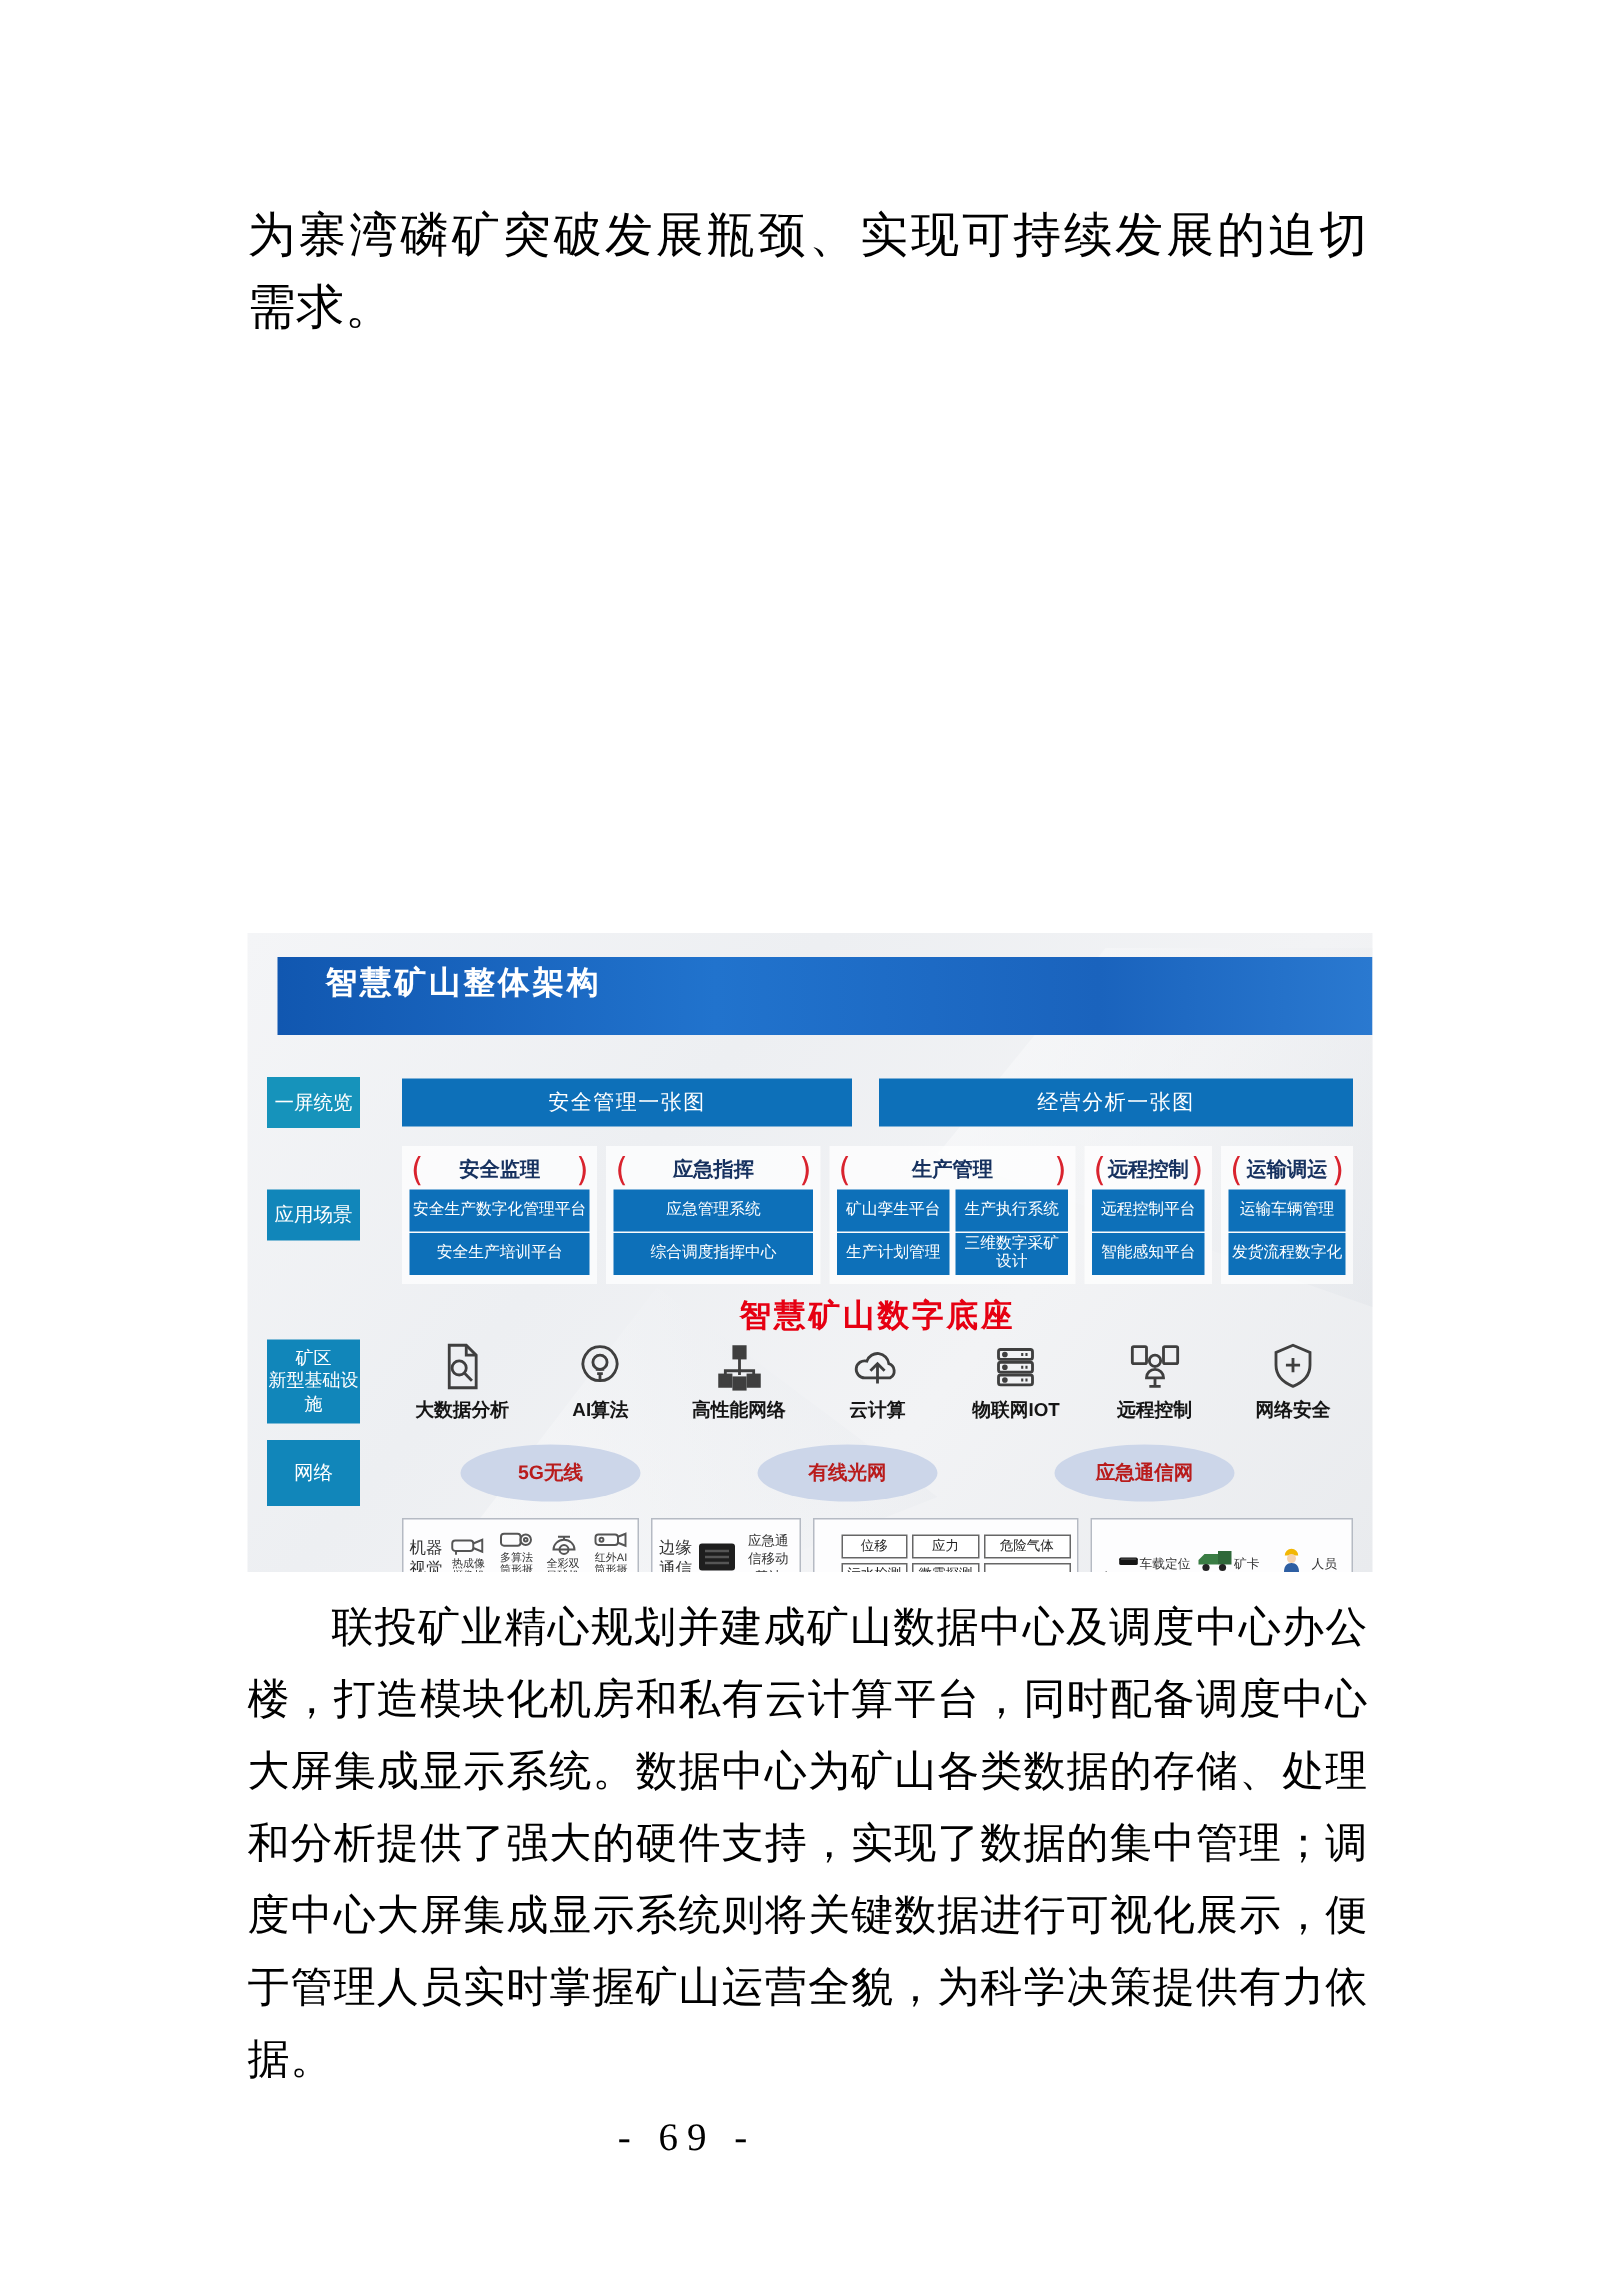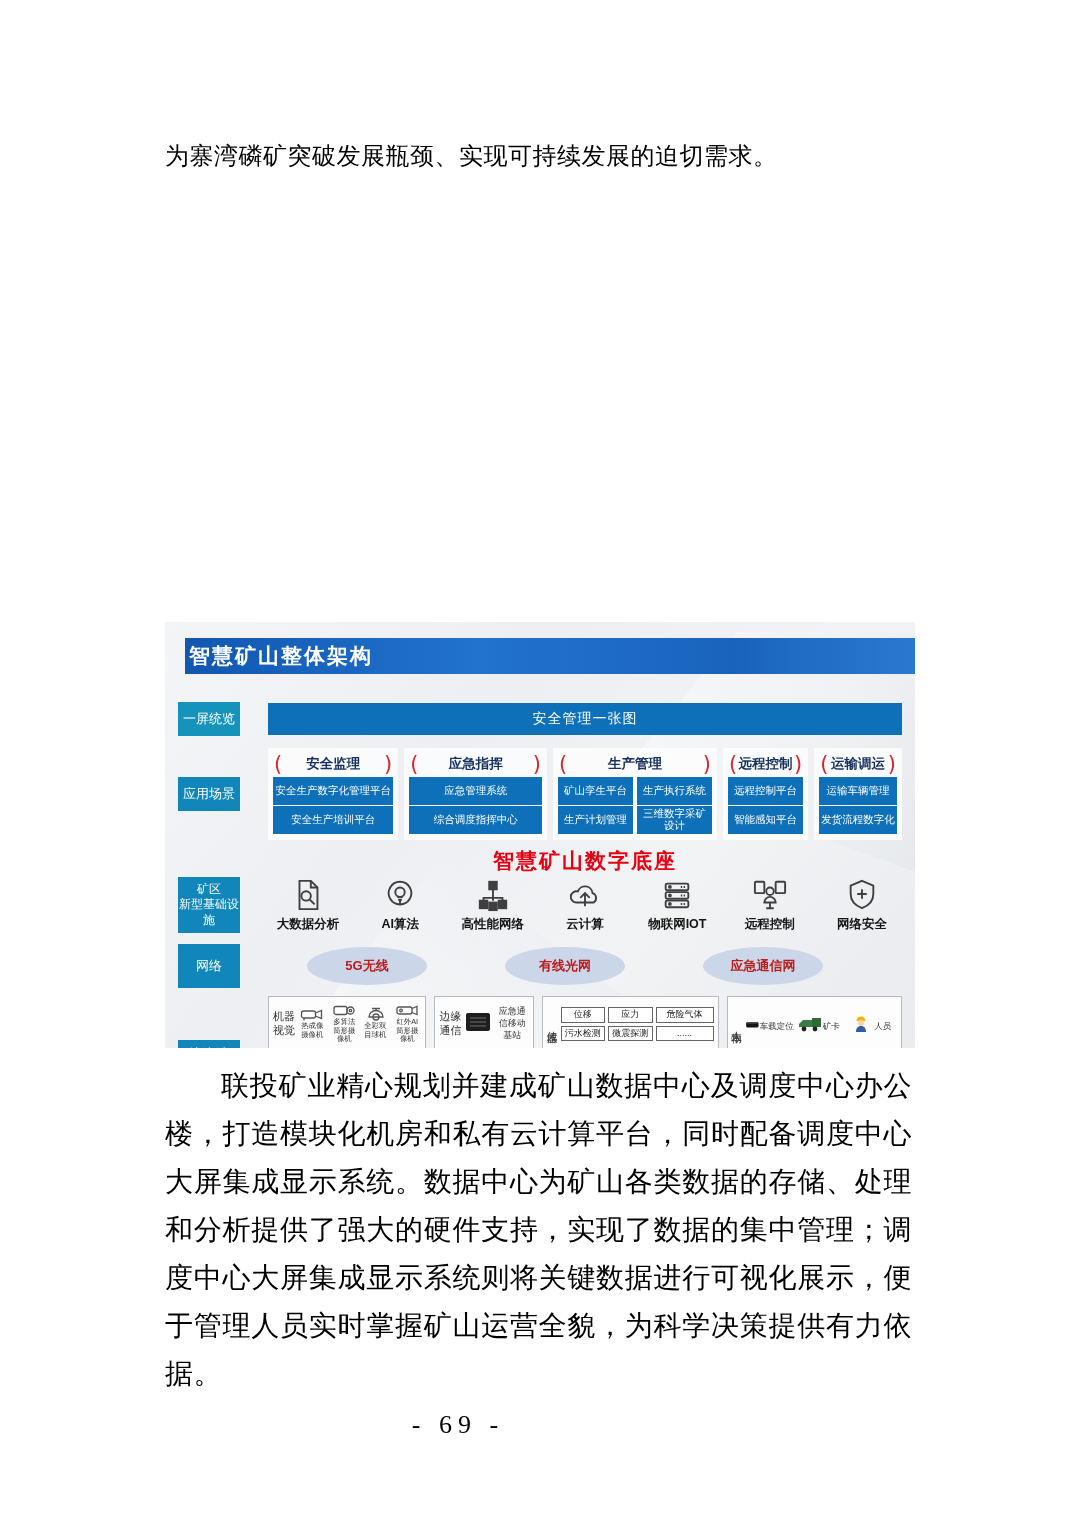--- a/index.html
+++ b/index.html
@@ -1,38 +1,38 @@
 <!DOCTYPE html>
 <html><head>
 <meta charset="utf-8">
 <style>
   html,body{margin:0;padding:0;background:#ffffff;}
   .page{position:relative;width:1074px;height:1520px;background:#ffffff;overflow:hidden;
         font-family:"Liberation Serif","DejaVu Serif",serif;color:#000;}
   .content{position:absolute;left:165px;top:132px;width:747px;}
-  .content p{margin:0;font-size:24px;line-height:48px;text-align:justify;letter-spacing:.5px;}
+  .content p{margin:0;font-size:32px;line-height:48px;text-align:justify;letter-spacing:.5px;}
   .content p.ind{text-indent:2em;}
   .content2{position:absolute;left:165px;top:1062px;width:747px;}
   .content2 p{margin:0;font-size:28px;line-height:48px;text-align:justify;text-indent:2em;letter-spacing:.5px;}
   .pageno{position:absolute;left:0;top:1410px;width:916px;text-align:center;
           font-size:26px;letter-spacing:6px;color:#000;}
 
   
   .diagram{position:absolute;left:165px;top:622px;width:750px;height:426px;overflow:hidden;
            background:linear-gradient(130deg,#f4f5f7 0%,#edeff2 35%,#f2f3f5 65%,#e9ebee 100%);
            font-family:"Liberation Sans","DejaVu Sans",sans-serif;}
   .diagram .deco1{position:absolute;right:-30px;top:10px;width:320px;height:250px;
            background:linear-gradient(115deg,rgba(255,255,255,.55),rgba(208,213,221,.25));
            clip-path:polygon(35% 0,100% 0,100% 100%,0 55%);pointer-events:none;}
   .diagram .deco2{position:absolute;left:120px;bottom:-10px;width:340px;height:200px;
            background:linear-gradient(70deg,rgba(255,255,255,.45),rgba(214,219,226,.2));
            clip-path:polygon(0 100%,45% 0,100% 70%,55% 100%);pointer-events:none;}
-  .d-title{position:relative;margin:16px 0 0 20px;height:36px;
+  .d-title{position:relative;margin:16px 0 0 20px;height:52px;
            background:linear-gradient(90deg,#1157b0,#2173cd 40%,#1a63bd 75%,#2a79d0);
-           color:#fff;font-weight:bold;font-size:21px;line-height:35px;padding-left:4px;letter-spacing:2px;}
+           color:#fff;font-weight:bold;font-size:21px;line-height:35px;padding-left:32px;letter-spacing:2px;}
   .d-body{position:relative;padding:0 13px;}
   .d-row{display:flex;align-items:center;}
   .d-label{flex:none;width:62px;margin-right:28px;background:#1186ba;color:#fff;
            font-size:13px;line-height:1.3;display:flex;flex-direction:column;align-items:center;
            justify-content:center;text-align:center;}
   .d-content{flex:1;min-width:0;}
 
   
   .row-overview{margin-top:28px;}
   .row-overview .d-label{height:34px;background:#1693bb;}
@@ -114,20 +114,21 @@
     <div class="deco2"></div>
 
     <div class="d-title">智慧矿山整体架构</div>
 
     <div class="d-body">
 
       <div class="d-row row-overview">
         <div class="d-label">一屏统览</div>
         <div class="d-content ov-bars">
           <div class="ov-bar b1">安全管理一张图</div>
+          <div class="ov-bar b2">经营分析一张图</div>
         </div>
       </div>
 
       <div class="d-row row-scen">
         <div class="d-label">应用场景</div>
         <div class="d-content scen-groups">
 
           <div class="g-panel g1">
             <div class="g-header">
                 <span>安全监理</span>

